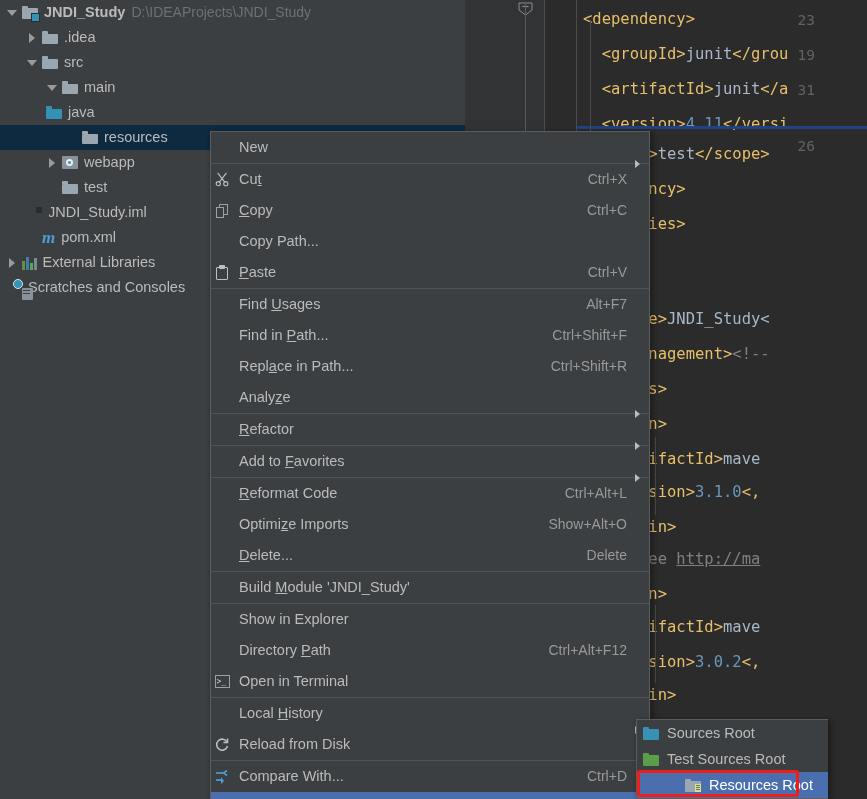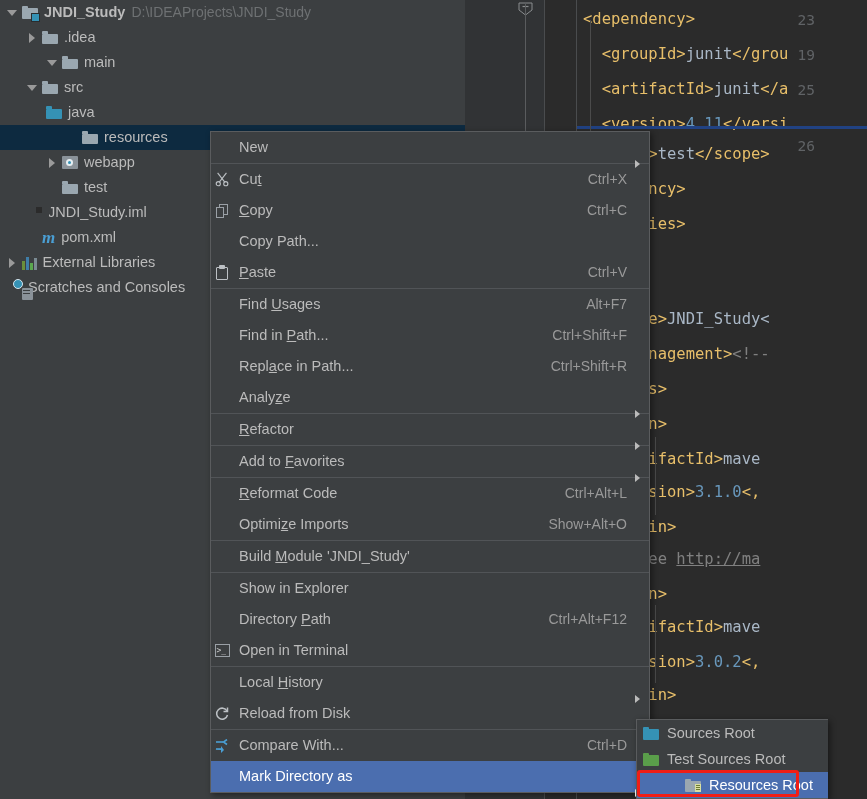--- a/index.html
+++ b/index.html
@@ -148,21 +148,21 @@
   <div id="fold-head">
     <svg width="15" height="14" viewBox="0 0 15 14">
       <path d="M1 1 h13 v7 l-6.5 5 l-6.5 -5 z" fill="none" stroke="#8a8d8f" stroke-width="1"></path>
       <line x1="4.5" y1="4.5" x2="10.5" y2="4.5" stroke="#8a8d8f" stroke-width="1.2"></line>
     </svg>
   </div>
   <div id="fold-marker"></div>
   <div id="line-numbers">
       <div class="lnum" style="top: 12px;">23</div>
       <div class="lnum" style="top: 47px;">19</div>
-      <div class="lnum" style="top: 82px;">25</div>
+      <div class="lnum" style="top: 82px;">31</div>
       <div class="lnum" style="top: 117px; margin-top: 21px;">26</div>
     </div>
   <div id="code-body">
       <div class="code-line" style="top: 10px;"><span class="tag">&lt;dependency&gt;</span></div>
       <div class="code-line" style="top: 45px;"><span class="tag">  &lt;groupId&gt;</span><span class="txt">junit</span><span class="tag">&lt;/grou</span></div>
       <div class="code-line" style="top: 80px;"><span class="tag">  &lt;artifactId&gt;</span><span class="txt">junit</span><span class="tag">&lt;/a</span></div>
       <div class="code-line" style="top: 115px;"><span class="tag">  &lt;version&gt;</span><span class="num">4.11</span><span class="tag">&lt;/versi</span></div>
       <div class="code-line" style="top: 145px;"><span class="tag"> &lt;scope&gt;</span><span class="txt">test</span><span class="tag">&lt;/scope&gt;</span></div>
       <div class="code-line" style="top: 180px;"><span class="tag">dependency&gt;</span></div>
       <div class="code-line" style="top: 215px;"><span class="tag">pendencies&gt;</span></div>
@@ -199,35 +199,35 @@
       <span class="tree-path">D:\IDEAProjects\JNDI_Study</span>
     </div>
     <div class="tree-row" style="padding-left: 26px;">
       <span class="twisty collapsed"></span>
       <span class="ico folder f-gray" style="position: relative; width: 16px; height: 13px;">
         <span class="tab"></span>
         <span class="body"></span>
       </span>
       <span class="tree-label">.idea</span>
     </div>
+    <div class="tree-row" style="padding-left: 26px;">
+      <span class="twisty expanded"></span>
+      <span class="ico folder f-gray" style="position: relative; width: 16px; height: 13px;">
+        <span class="tab"></span>
+        <span class="body"></span>
+      </span>
+      <span class="tree-label">src</span>
+    </div>
     <div class="tree-row" style="padding-left: 46px;">
       <span class="twisty expanded"></span>
       <span class="ico folder f-gray" style="position: relative; width: 16px; height: 13px;">
         <span class="tab"></span>
         <span class="body"></span>
       </span>
       <span class="tree-label">main</span>
-    </div>
-    <div class="tree-row" style="padding-left: 26px;">
-      <span class="twisty expanded"></span>
-      <span class="ico folder f-gray" style="position: relative; width: 16px; height: 13px;">
-        <span class="tab"></span>
-        <span class="body"></span>
-      </span>
-      <span class="tree-label">src</span>
     </div>
     <div class="tree-row" style="padding-left: 30px;">
       <span class="twisty"></span>
       <span class="ico folder f-blue" style="position: relative; width: 16px; height: 13px;">
         <span class="tab"></span>
         <span class="body"></span>
       </span>
       <span class="tree-label">java</span>
     </div>
     <div class="tree-row selected" style="padding-left: 66px;">
@@ -372,20 +372,26 @@
       <span class="mi-label"><u>R</u>eformat Code</span>
       <span class="mi-acc">Ctrl+Alt+L</span>
       <span class="" style="width: 14px; flex: 0 0 14px;"></span>
     </div>
     <div class="mi">
       <span class="mi-ico"></span>
       <span class="mi-label">Optimi<u>z</u>e Imports</span>
       <span class="mi-acc">Show+Alt+O</span>
       <span class="" style="width: 14px; flex: 0 0 14px;"></span>
     </div>
+    <div class="mi">
+      <span class="mi-ico"></span>
+      <span class="mi-label"><u>D</u>elete...</span>
+      <span class="mi-acc">Delete</span>
+      <span class="" style="width: 14px; flex: 0 0 14px;"></span>
+    </div>
     <div class="msep"></div>
     <div class="mi">
       <span class="mi-ico"></span>
       <span class="mi-label">Build <u>M</u>odule 'JNDI_Study'</span>
       <span class="" style="width: 14px; flex: 0 0 14px;"></span>
     </div>
     <div class="msep"></div>
     <div class="mi">
       <span class="mi-ico"></span>
       <span class="mi-label">Show in Explorer</span>

